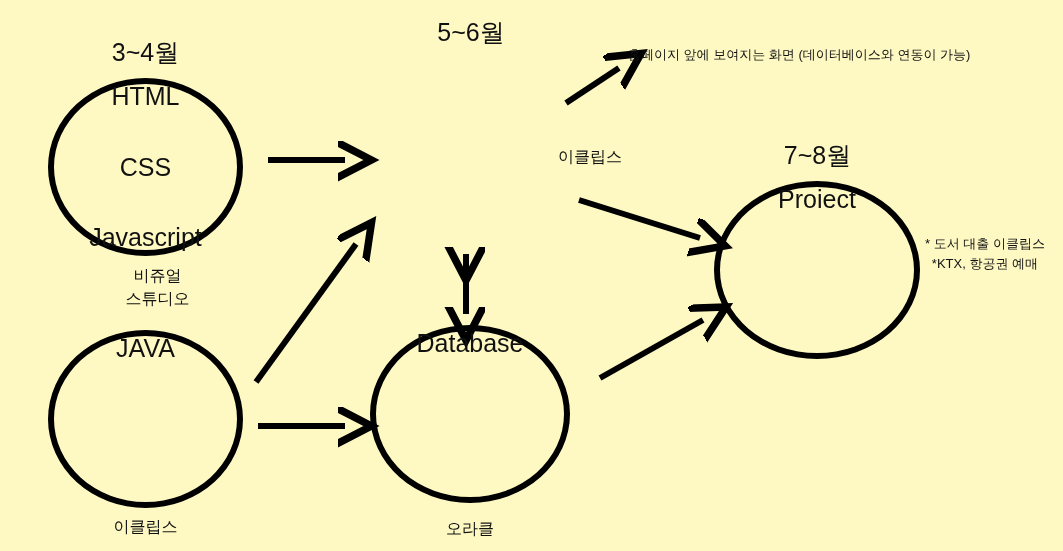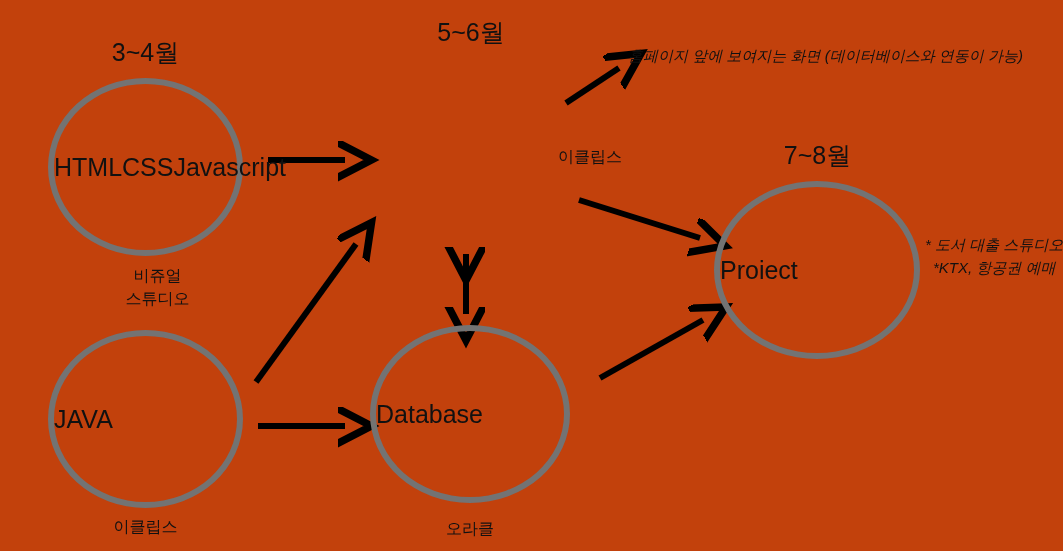--- a/index.html
+++ b/index.html
@@ -8,38 +8,38 @@
     background: #ffffff;
   }
   body {
     font-family: "Liberation Sans", "DejaVu Sans", sans-serif;
     color: #000000;
   }
   #canvas {
     position: relative;
     width: 1063px;
     height: 551px;
-    background: #c2410c;
+    background: #fef9c3;
     overflow: hidden;
   }
   #edges {
     position: absolute;
     left: 0;
     top: 0;
     width: 1063px;
     height: 551px;
   }
   .node {
     position: absolute;
     box-sizing: border-box;
-    border: 6px solid #737373;
+    border: 6px solid #000000;
     border-radius: 50%;
     background: transparent;
     display: flex;
-    flex-direction: row;
+    flex-direction: column;
     align-items: center;
     justify-content: space-between;
   }
   .node-line {
     font-size: 25px;
     line-height: 1.0;
     color: #111111;
     white-space: nowrap;
   }
   .node-line + .node-line {
@@ -54,25 +54,24 @@
   .tool-label {
     position: absolute;
     font-size: 16px;
     color: #111111;
     white-space: nowrap;
     text-align: center;
     line-height: 1.45;
   }
   .note {
     position: absolute;
-    font-size: 15px;
+    font-size: 13px;
     color: #111111;
     white-space: nowrap;
     line-height: 1.5;
-    font-style: italic;
   }
   .note-right {
     text-align: center;
   }
 </style>
 </head>
 <body>
 
 <div id="canvas">
 
@@ -133,17 +132,17 @@
 
   <div class="tool-label" style="left:558px; top:145px; width:70px; text-align:left;">이클립스</div>
 
   <div class="tool-label" style="left:48px; top:515px; width:195px;">이클립스</div>
 
   <div class="tool-label" style="left:370px; top:517px; width:200px;">오라클</div>
 
   <div class="note" style="left:628px; top:45px;">홈페이지 앞에 보여지는 화면 (데이터베이스와 연동이 가능)</div>
 
   <div class="note note-right" style="left:925px; top:234px;">
-    <div>* 도서 대출 스튜디오</div>
+    <div>* 도서 대출 이클립스</div>
     <div>*KTX, 항공권 예매</div>
   </div>
 
 </div>
 
 </body></html>

